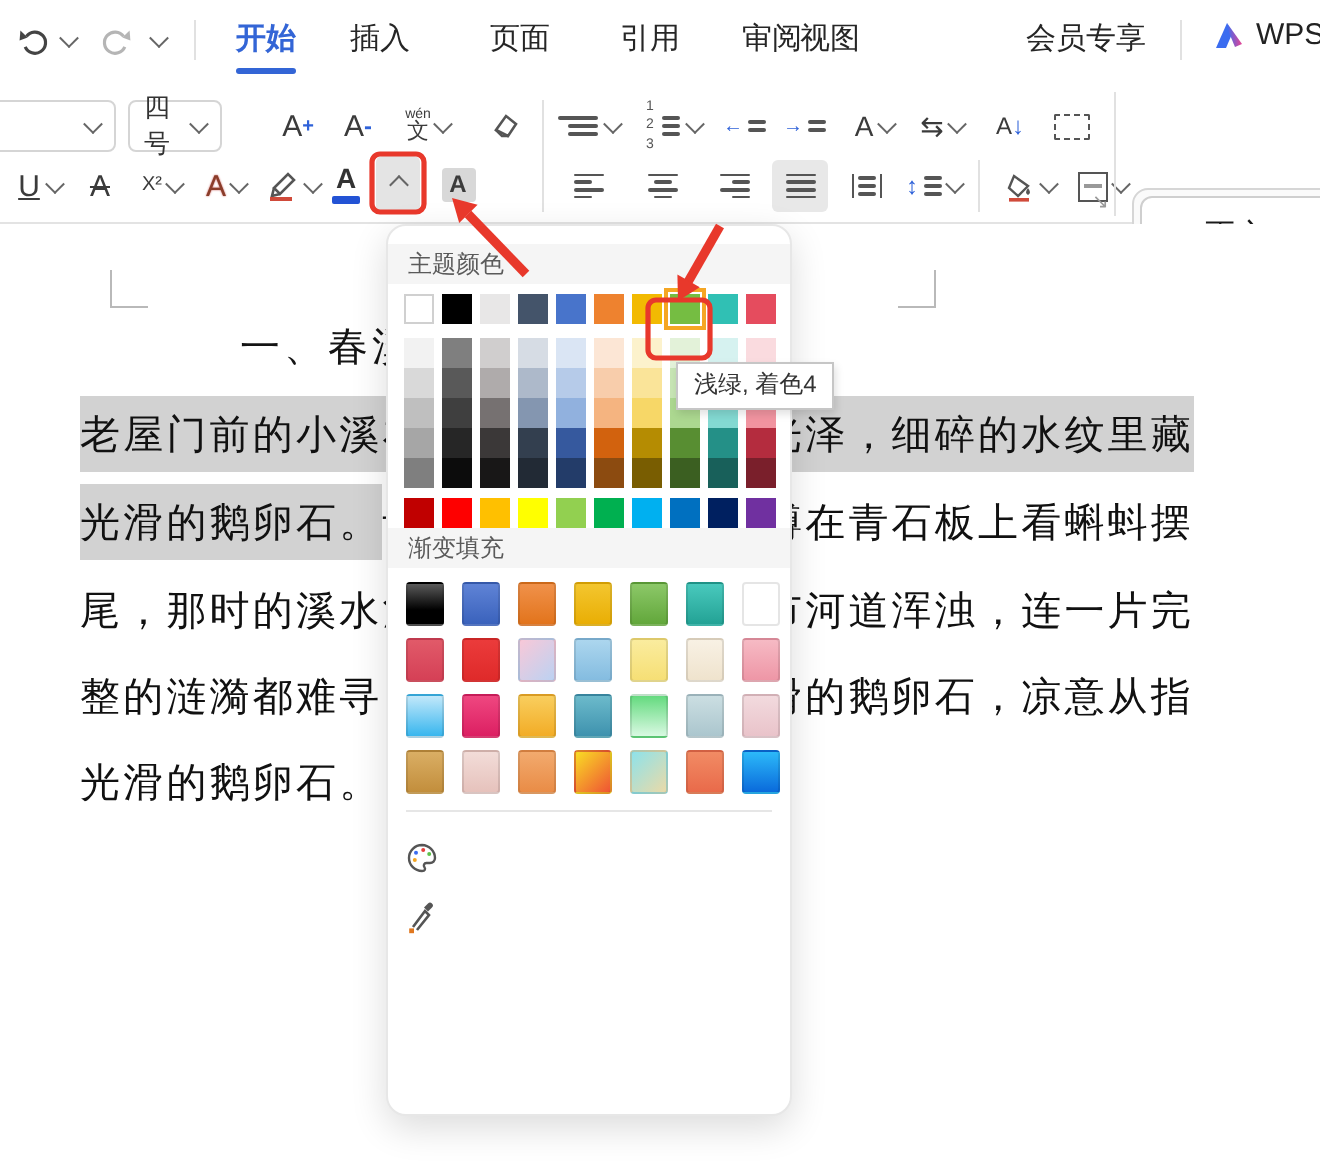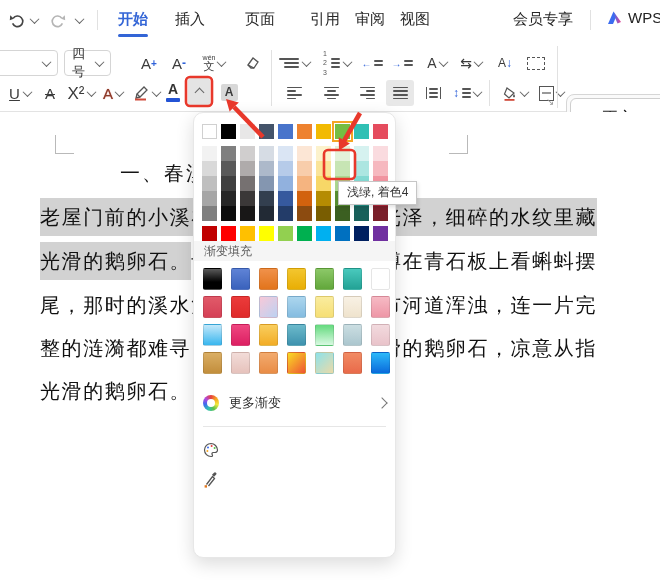--- a/index.html
+++ b/index.html
@@ -122,21 +122,21 @@
       <path d="M2 14 L7.5 1.5 L10 7 L7 14 Z" fill="#3b6cf0"></path>
       <path d="M7.5 1.5 L15 12 L11.5 13.5 L8.6 6.5 Z" fill="url(#wpsg)"></path>
     </svg>
     <span style="font-size:15px;color:#222">WPS</span>
   </div>
   <div id="tabs-holder">
       <div class="tab active" style="left: 118px;">开始</div>
       <div class="tab" style="left: 175px;">插入</div>
       <div class="tab" style="left: 245px;">页面</div>
       <div class="tab" style="left: 310px;">引用</div>
-      <div class="tab" style="left: 355px;">审阅</div>
+      <div class="tab" style="left: 371px;">审阅</div>
       <div class="tab" style="left: 400px;">视图</div>
       <div class="tab" style="left: 455px; margin-top: 31px;">工具</div>
       <div class="tab" style="left: 513px;">会员专享</div>
     </div>
 </div>
 
 <div id="toolbar">
 
   <div class="combo" style="left:-42px;top:8px;width:100px">
     <span></span>
@@ -216,21 +216,21 @@
   </div>
 
   <div class="tb" style="left:4px;top:38px;width:32px;height:26px;gap:4px">
     <span class="glyph" style="text-decoration:underline">U</span>
       <span class="chev"></span>
   </div>
   <div class="tb" style="left:38px;top:38px;width:24px;height:26px">
     <span class="glyph" style="text-decoration:line-through">A</span>
   </div>
   <div class="tb" style="left:64px;top:38px;width:34px;height:26px;gap:3px">
-    <span class="glyph" style="font-size:17px">X²</span>
+    <span class="glyph" style="font-size:10px">X²</span>
       <span class="chev"></span>
   </div>
   <div class="tb" style="left:96px;top:38px;width:34px;height:26px;gap:3px">
     <span class="glyph" style="font-size:15px;color:#8a3d2a;text-shadow:0 0 1px #c0504d">A</span>
       <span class="chev"></span>
   </div>
   <div class="tb" style="left:128px;top:38px;width:36px;height:26px;gap:3px">
     <svg width="17" height="16" viewBox="0 0 17 16">
       <path d="M4 9 L11 2 L14 5 L7 12 Z" fill="none" stroke="#555" stroke-width="1.3"></path>
       <path d="M4 9 L3 13 L7 12" fill="none" stroke="#555" stroke-width="1.3"></path>
@@ -344,20 +344,21 @@
         <span class="lseg"><span class="">整的涟漪都难寻，</span></span>
         <span class="rseg"><span class="">光滑的鹅卵石，凉意从指</span></span>
       </div>
       <div class="dline" style="top: 260px;">
         <span class="lseg"><span class="">光滑的鹅卵石。</span></span>
       </div>
     </div>
 </div>
 
 <div id="dropdown">
+  <div class="dd-band">主题颜色</div>
   <div class="grid10" id="theme-row">
       <span class="sw white" style="background: rgb(255, 255, 255);"></span>
       <span class="sw" style="background: rgb(0, 0, 0);"></span>
       <span class="sw" style="background: rgb(232, 231, 231);"></span>
       <span class="sw" style="background: rgb(68, 84, 106);"></span>
       <span class="sw" style="background: rgb(72, 116, 203);"></span>
       <span class="sw" style="background: rgb(238, 130, 47);"></span>
       <span class="sw" style="background: rgb(242, 186, 2);"></span>
       <span class="sw seltheme" style="background: rgb(117, 189, 66);"></span>
       <span class="sw" style="background: rgb(48, 192, 180);"></span>
@@ -471,25 +472,20 @@
       <span class="gsw" style="background: linear-gradient(rgb(203, 222, 226), rgb(171, 198, 206));"></span>
       <span class="gsw" style="background: linear-gradient(rgb(242, 218, 222), rgb(233, 195, 202));"></span>
       <span class="gsw" style="background: linear-gradient(rgb(218, 174, 100), rgb(194, 142, 60));"></span>
       <span class="gsw" style="background: linear-gradient(rgb(242, 220, 216), rgb(230, 194, 188));"></span>
       <span class="gsw" style="background: linear-gradient(rgb(242, 170, 110), rgb(233, 140, 70));"></span>
       <span class="gsw" style="background: linear-gradient(135deg, rgb(249, 220, 36), rgb(239, 84, 52));"></span>
       <span class="gsw" style="background: linear-gradient(135deg, rgb(142, 226, 234), rgb(234, 218, 168));"></span>
       <span class="gsw" style="background: linear-gradient(rgb(241, 139, 100), rgb(233, 106, 74));"></span>
       <span class="gsw" style="background: linear-gradient(rgb(44, 185, 249), rgb(10, 106, 219));"></span>
     </div>
-  <div class="dd-item" style="margin-top:14px">
-    <span class="rainbow"></span>
-    <span class="grow">更多渐变</span>
-    <span class="chevR"></span>
-  </div>
   <div class="dd-sep"></div>
   <div class="dd-item">
     <svg width="16" height="16" viewBox="0 0 16 16">
       <path d="M8 1.5 a6.5 6.5 0 1 0 0 13 c1.6 0 1.8-1 1.2-1.9 c-.6-.9-.2-2.1 1-2.1 h1.8 a2.5 2.5 0 0 0 2.5-2.5 A6.7 6.7 0 0 0 8 1.5 Z" fill="none" stroke="#555" stroke-width="1.2"></path>
       <circle cx="5" cy="5.4" r="1" fill="#3b6cf0"></circle>
         <circle cx="8.6" cy="4" r="1" fill="#e6413c"></circle>
       <circle cx="11.6" cy="6" r="1" fill="#5ec24a"></circle>
         <circle cx="4.4" cy="9" r="1" fill="#f5a623"></circle>
     </svg>
   </div>

